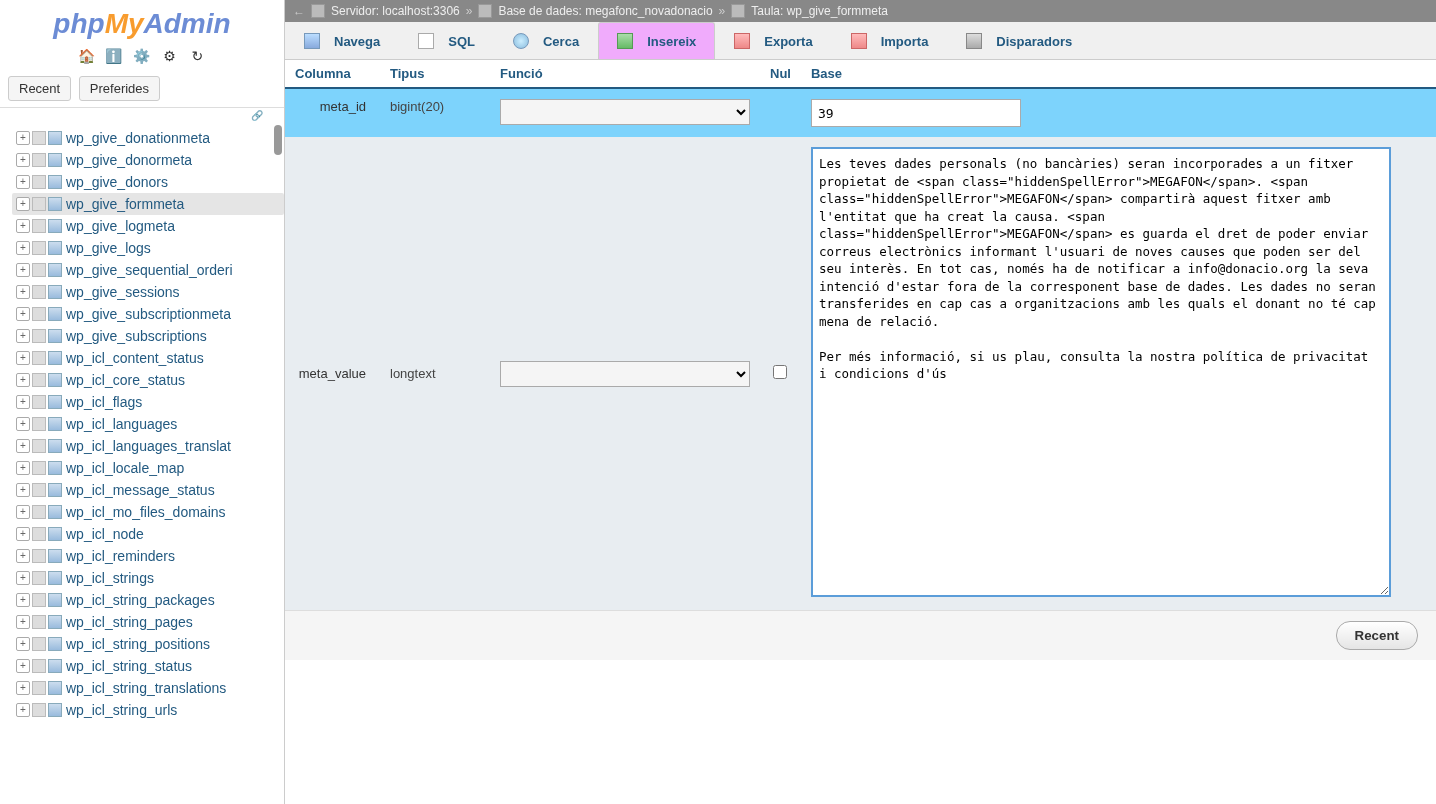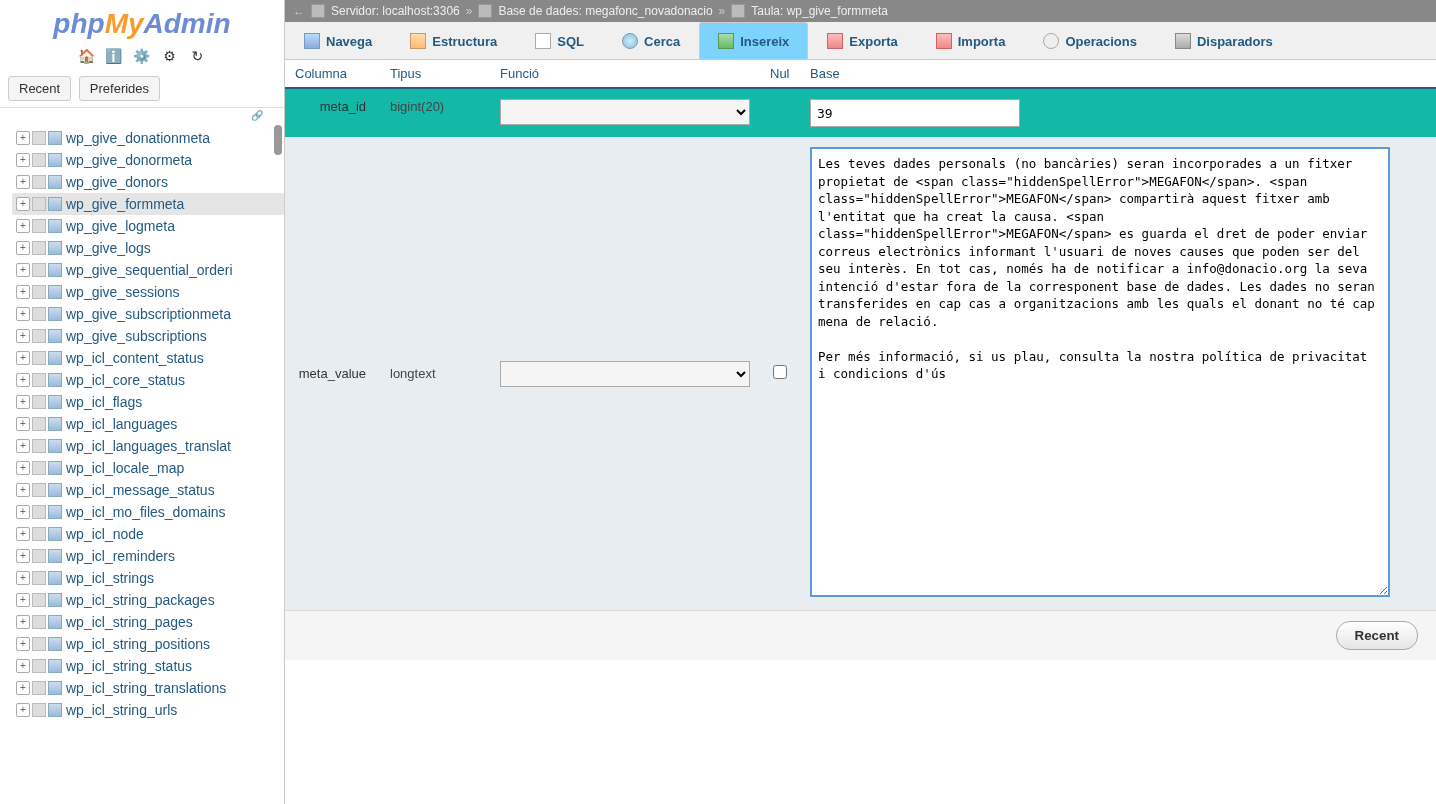--- a/index.html
+++ b/index.html
@@ -25,38 +25,38 @@
 .ti-label{font-size:14px;color:#235a81}
 
 .main{flex:1;display:flex;flex-direction:column;background:#f5f5f5}
 .breadcrumb{background:#888;color:#eee;padding:4px 8px;display:flex;align-items:center;gap:6px;font-size:12px}
 .breadcrumb .arrow{color:#ccc;cursor:pointer}
 .breadcrumb .bc-ic{width:14px;height:14px;background:#bbb;display:inline-block;border:1px solid #999}
 .breadcrumb a{color:#eee;text-decoration:none}
 .breadcrumb .sep{color:#ccc}
 
 .tabs{display:flex;background:#f0f0f0;border-bottom:1px solid #ccc}
-.tab{padding:10px 18px;display:flex;align-items:center;gap:6px;color:#235a81;font-weight:bold;cursor:pointer;border:1px solid transparent;border-bottom:none}
-.tab.active{background:#7dd3fc;border-color:#ccc;color:#235a81;border-radius:3px 3px 0 0}
+.tab{padding:10px 18px;display:flex;align-items:center;gap:14px;color:#235a81;font-weight:bold;cursor:pointer;border:1px solid transparent;border-bottom:none}
+.tab.active{background:#f0abfc;border-color:#ccc;color:#235a81;border-radius:3px 3px 0 0}
 .tab-ic{width:16px;height:16px;display:inline-block}
 .ic-browse{background:linear-gradient(#bdf,#8ad);border:1px solid #79b}
 .ic-struct{background:linear-gradient(#fda,#fb7);border:1px solid #c96}
 .ic-sql{background:#fff;border:1px solid #aaa}
 .ic-search{background:radial-gradient(#cef,#8bd);border-radius:50%;border:1px solid #79b}
 .ic-insert{background:linear-gradient(#ada,#6b6);border:1px solid #595}
 .ic-export{background:linear-gradient(#fbb,#e88);border:1px solid #c66}
 .ic-import{background:linear-gradient(#fbb,#e88);border:1px solid #c66}
 .ic-ops{background:#eee;border:1px solid #aaa;border-radius:50%}
 .ic-trig{background:linear-gradient(#ddd,#aaa);border:1px solid #888}
 
 .content{flex:1;background:#fff;overflow:auto;padding:0}
 .form-table{width:100%;border-collapse:collapse}
-.form-table th{text-align:left;padding:6px 10px;background:#fff;border-bottom:2px solid #235a81;color:#235a81;font-weight:normal;font-size:13px}
+.form-table th{text-align:left;padding:6px 10px;background:#fff;border-bottom:2px solid #235a81;color:#235a81;font-weight:bold;font-size:13px}
 .form-table td{padding:10px 10px;vertical-align:top}
-.row-even td{background:#14b8a6}
+.row-even td{background:#7dd3fc}
 .row-odd td{background:#e8edf1}
 .col-name{width:95px;text-align:right;color:#333;padding-right:14px!important}
 .col-type{width:110px;color:#444}
 .col-func{width:270px}
 .col-null{width:40px;text-align:center}
 .col-val{}
 .func-sel{width:250px;height:26px;border:1px solid #aaa;background:#f5f5f5}
 .val-inp{width:210px;height:28px;border:1px solid #aaa;padding:2px 6px;font-family:monospace;font-size:13px}
 .val-ta-sm{width:300px;height:34px;border:1px solid #aaa;padding:3px 6px;font-family:monospace;font-size:13px;resize:both}
 .val-ta-lg{width:580px;height:450px;border:2px solid #5b9dd9;padding:6px;font-family:monospace;font-size:12.5px;line-height:1.4;resize:both;background:#fff}
@@ -266,46 +266,38 @@
       <span class="bc-ic"></span>
       <a>Taula: wp_give_formmeta</a>
     </div>
 
     <div class="tabs" id="tabs">
         <div class="tab">
           <span class="tab-ic ic-browse"></span>
           <span>Navega</span>
         </div>
         <div class="tab">
-          <span class="tab-ic ic-struct"></span>
-          <span>Estructura</span>
-        </div>
-        <div class="tab">
           <span class="tab-ic ic-sql"></span>
           <span>SQL</span>
         </div>
         <div class="tab">
           <span class="tab-ic ic-search"></span>
           <span>Cerca</span>
         </div>
         <div class="tab active">
           <span class="tab-ic ic-insert"></span>
           <span>Insereix</span>
         </div>
         <div class="tab">
           <span class="tab-ic ic-export"></span>
           <span>Exporta</span>
         </div>
         <div class="tab">
           <span class="tab-ic ic-import"></span>
           <span>Importa</span>
-        </div>
-        <div class="tab">
-          <span class="tab-ic ic-ops"></span>
-          <span>Operacions</span>
         </div>
         <div class="tab">
           <span class="tab-ic ic-trig"></span>
           <span>Disparadors</span>
         </div>
       </div>
 
     <div class="content">
       <table class="form-table">
         <thead>

